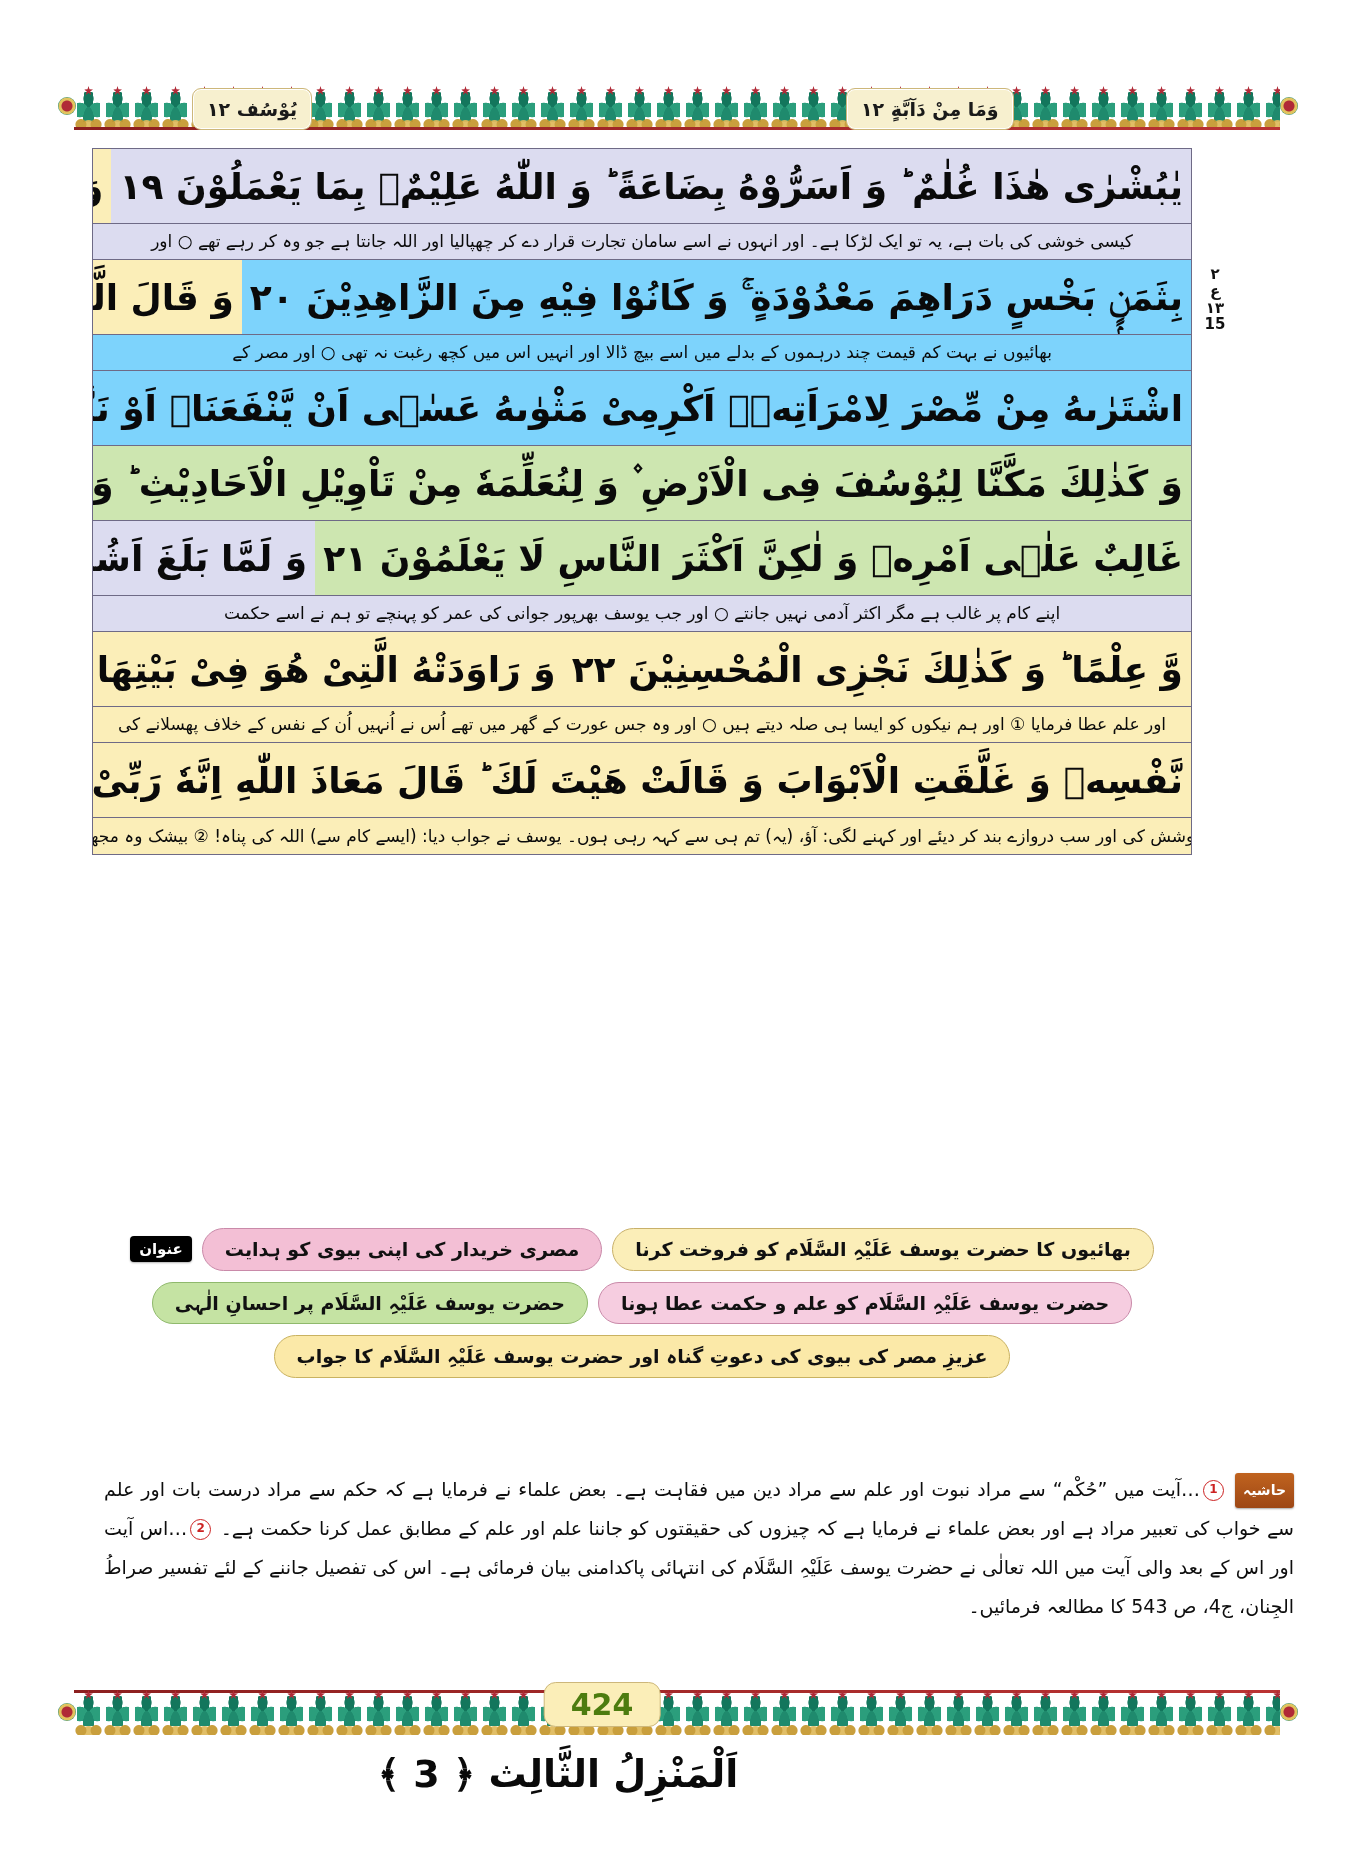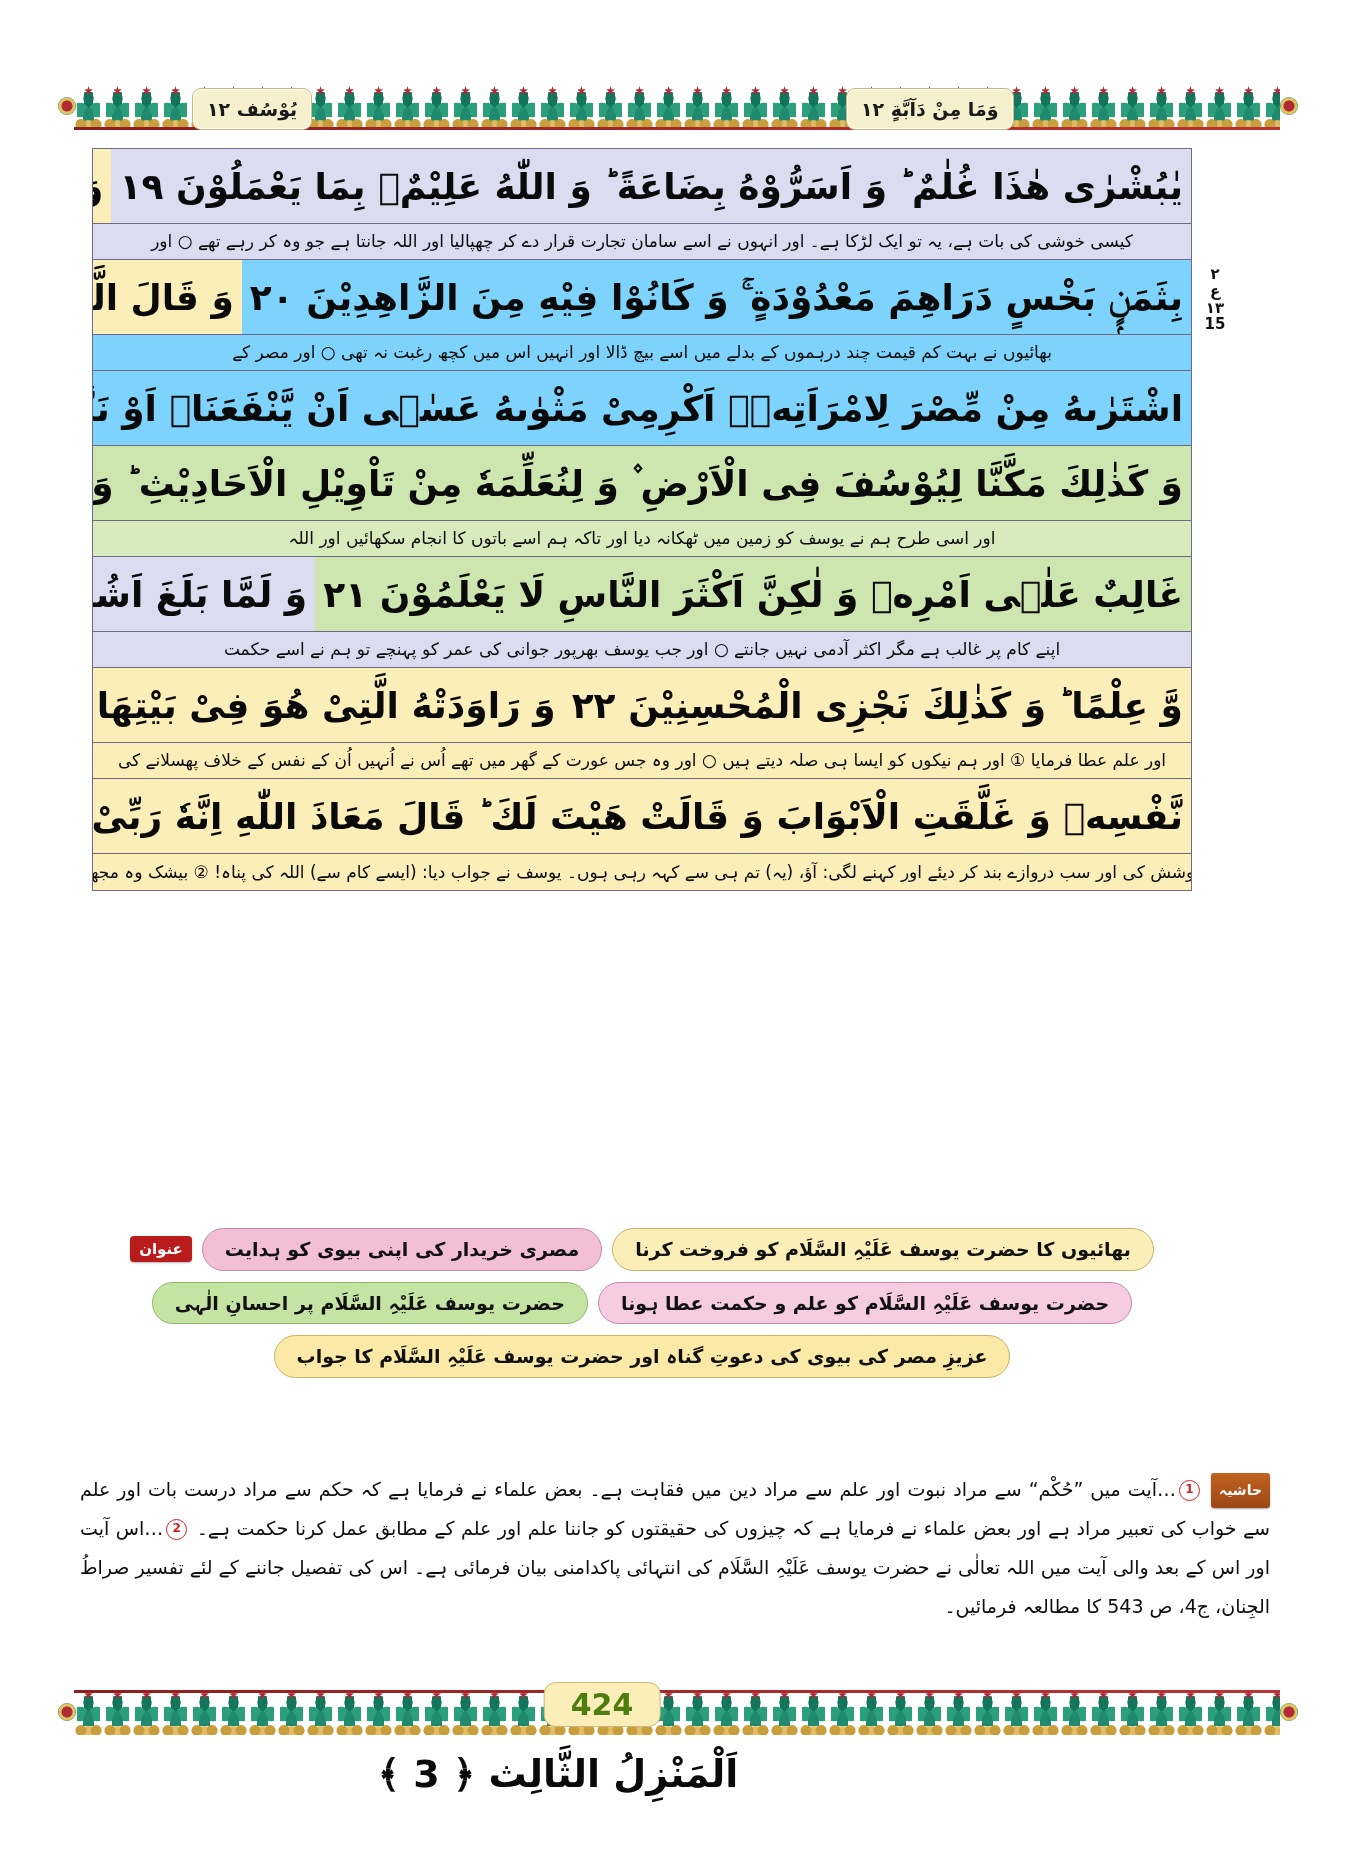--- a/index.html
+++ b/index.html
@@ -234,21 +234,21 @@
   }
   .head-line {
     display: flex;
     flex-direction: row;
     align-items: center;
     justify-content: center;
     gap: 10px;
     margin-bottom: 11px;
   }
   .unwan-tag {
-    background: #b91c1c;
+    background: #000000;
     color: #fff;
     border-radius: 4px;
     font-size: 15px;
     font-weight: 700;
     padding: 4px 9px;
     direction: rtl;
     white-space: nowrap;
     box-shadow: 0 1px 2px rgba(0,0,0,.3);
   }
   .pill {
@@ -264,21 +264,21 @@
   }
   .pill.cream { background: #fbeeb8; border-color: #c8b06a; }
   .pill.pink  { background: #f3bfd5; border-color: #c98aa9; }
   .pill.green { background: #c5e3a3; border-color: #8fb96c; }
   .pill.pinklight { background: #f6cde0; border-color: #c98aa9; }
   .pill.yellow{ background: #fbe9a8; border-color: #c9b261; }
 
   
   .footnotes {
     position: absolute;
-    left: 80px;
+    left: 104px;
     top: 1470px;
     width: 1190px;
     direction: rtl;
     text-align: justify;
   }
   .hashiya-tag {
     display: inline-block;
     background: linear-gradient(180deg,#c0631f,#9d4715);
     color: #fff;
     font-size: 14px;
@@ -523,23 +523,20 @@
       <div class="arabic-row">
         <div class="seg seg-main bg-pink">
           <div class="ar">اشْتَرٰىهُ مِنْ مِّصْرَ لِامْرَاَتِهٖۤ اَكْرِمِیْ مَثْوٰىهُ عَسٰۤى اَنْ يَّنْفَعَنَاۤ اَوْ نَتَّخِذَهٗ وَلَدًا ؕ</div>
         </div>
       </div>
       <div class="arabic-row">
         <div class="seg seg-main bg-green">
           <div class="ar">وَ كَذٰلِكَ مَكَّنَّا لِيُوْسُفَ فِی الْاَرْضِ ۫ وَ لِنُعَلِّمَهٗ مِنْ تَاْوِيْلِ الْاَحَادِيْثِ ؕ وَ اللّٰهُ</div>
         </div>
       </div>
-      <div class="urdu-row bg-lgreen">
-        <div class="ur">اور اسی طرح ہم نے یوسف کو زمین میں ٹھکانہ دیا اور تاکہ ہم اسے باتوں کا انجام سکھائیں اور اللہ</div>
-      </div>
       <div class="arabic-row">
         <div class="seg seg-main bg-green">
           <div class="ar">غَالِبٌ عَلٰۤى اَمْرِهٖ وَ لٰكِنَّ اَكْثَرَ النَّاسِ لَا يَعْلَمُوْنَ ۲۱</div>
         </div>
         <div class="seg seg-tail bg-lav">
           <div class="ar">وَ لَمَّا بَلَغَ اَشُدَّهٗۤ اٰتَيْنٰهُ حُكْمًا</div>
         </div>
       </div>
       <div class="urdu-row bg-lav">
         <div class="ur">اپنے کام پر غالب ہے مگر اکثر آدمی نہیں جانتے ○ اور جب یوسف بھرپور جوانی کی عمر کو پہنچے تو ہم نے اسے حکمت</div>

